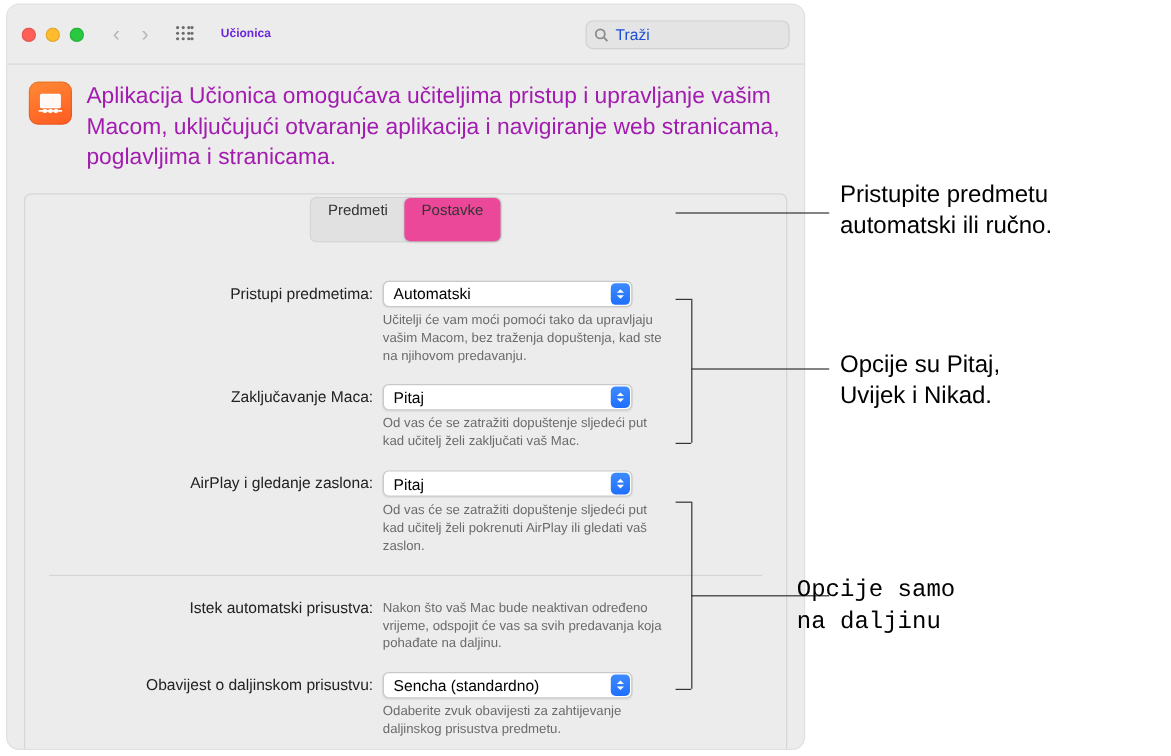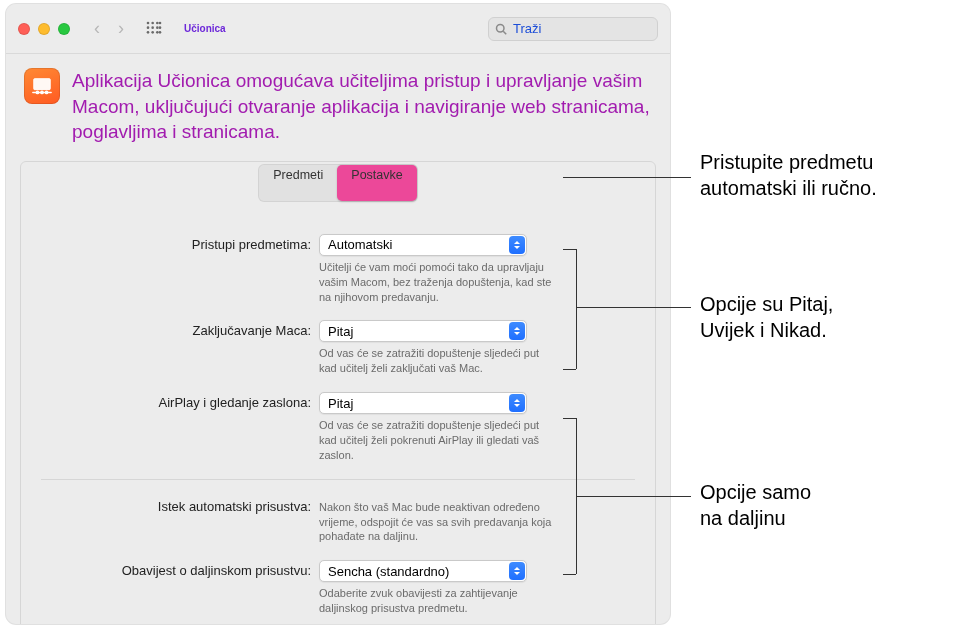--- a/index.html
+++ b/index.html
@@ -304,16 +304,16 @@
 <div class="callout-line" style="left:576px; top:307px; width:115px;"></div>
 <div class="callout" style="left:700px; top:292px;">
   <div>Opcije su Pitaj,</div>
   <div>Uvijek i Nikad.</div>
 </div>
 
 <div class="v-line" style="left:576px; top:418px; height:156px;"></div>
 <div class="callout-line" style="left:563px; top:418px; width:13px;"></div>
 <div class="callout-line" style="left:563px; top:574px; width:13px;"></div>
 <div class="callout-line" style="left:576px; top:496px; width:115px;"></div>
-<div class="callout" style="left:700px; top:480px;">
+<div class="callout" style="left:664px; top:480px;font-family:Liberation Mono, monospace;">
   <div>Opcije samo</div>
   <div>na daljinu</div>
 </div>
 
 </body></html>

